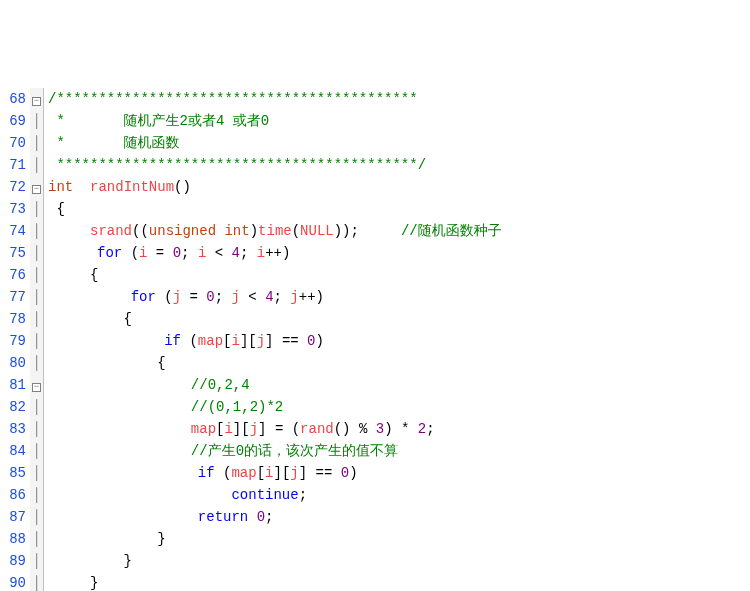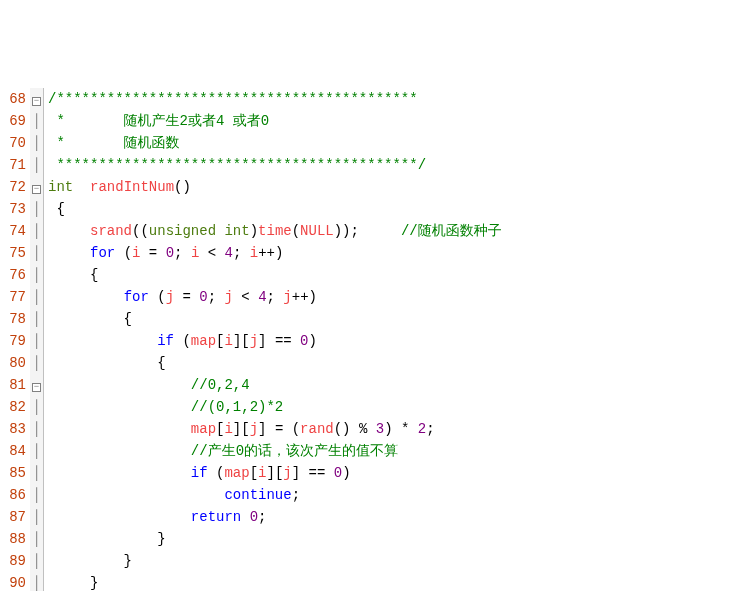--- a/index.html
+++ b/index.html
@@ -15,21 +15,21 @@
       width: 750px;
     }
     .gutter {
       width: 30px;
       text-align: right;
       color: #808080;
       user-select: none;
       padding-right: 4px;
     }
     .gutter .ln {
-      color: #c2410c;
+      color: #1d4ed8;
     }
     .fold-col {
       width: 14px;
       text-align: center;
       color: #808080;
       user-select: none;
       border-right: 1px solid #c0c0c0;
       background: #f4f4f4;
     }
     .fold-col .box {
@@ -40,22 +40,22 @@
       line-height: 7px;
       font-size: 9px;
       text-align: center;
       background: #fff;
       margin-top: 6px;
     }
     .code {
       padding-left: 4px;
     }
     .cm { color: #008000; }       
-    .kw { color: #0000ff; }       
-    .tp { color: #4d7c0f; }       
+    .kw { color: #0000ff; margin-left: 7px; }       
+    .tp { color: #c2410c; }       
     .id { color: #ef4444; }       
     .num { color: #800080; }      
     .op { color: #000000; }
     .row { height: 22px; }
   </style>
 </head>
 <body>
 
 
 

